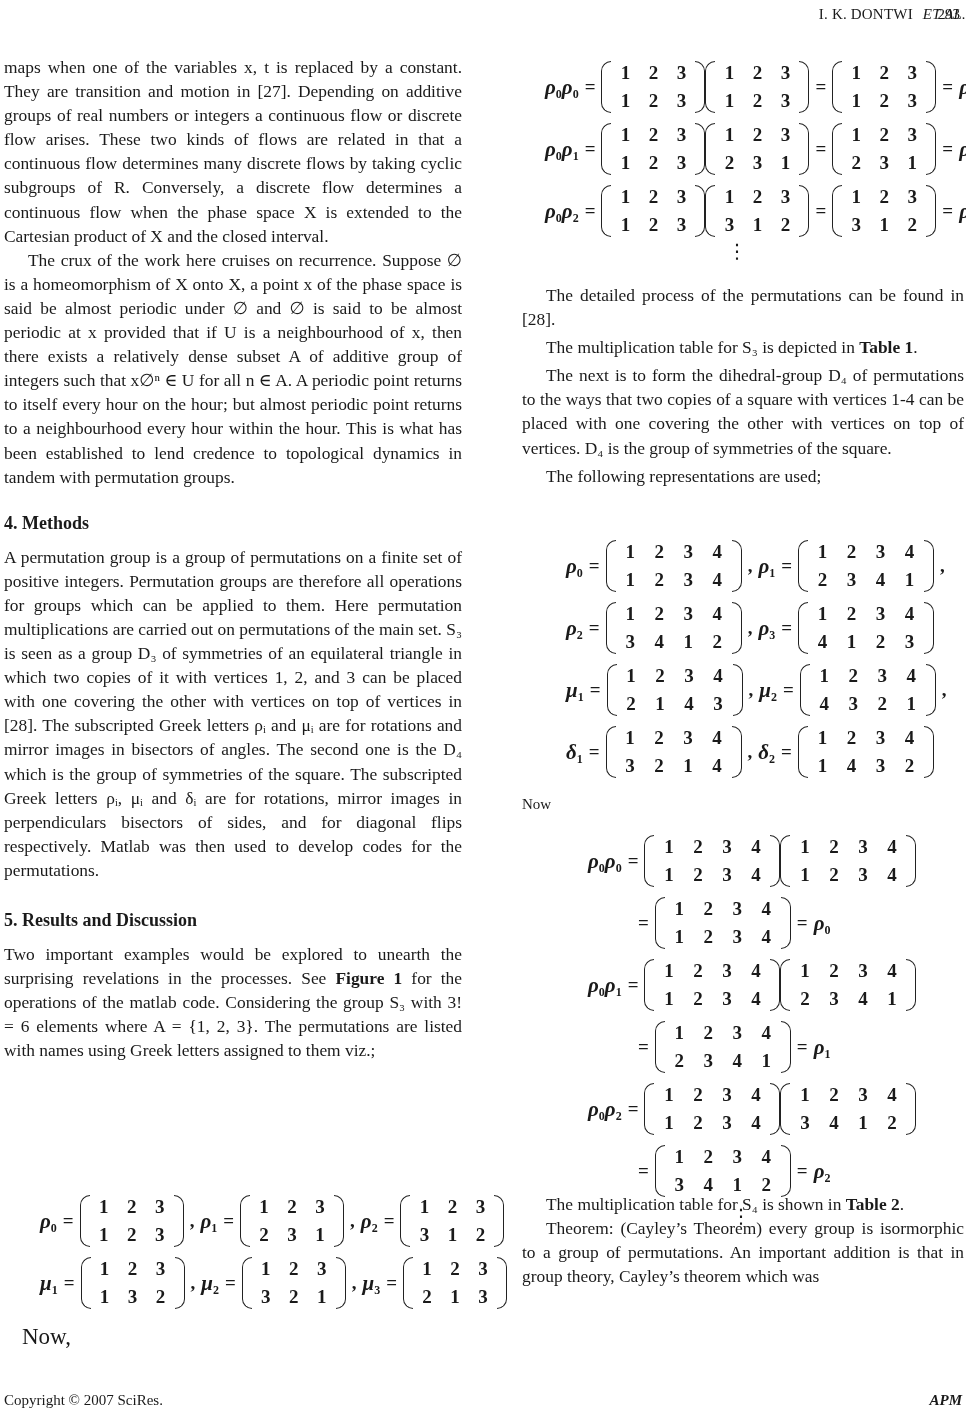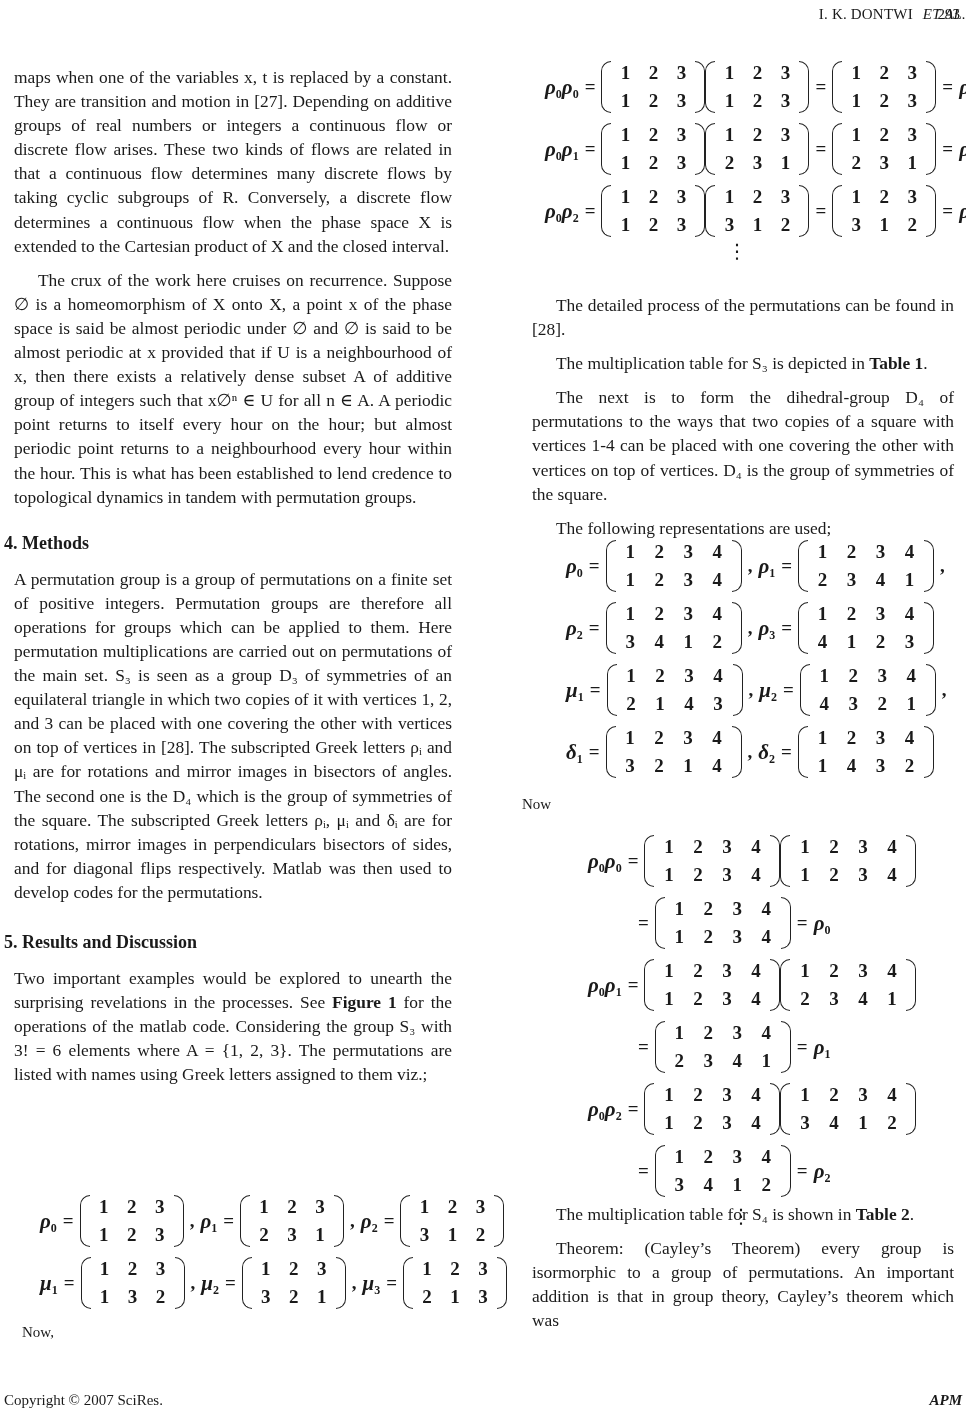--- a/index.html
+++ b/index.html
@@ -5,21 +5,21 @@
   html, body { margin: 0; padding: 0; background: #ffffff; }
   body { width: 966px; height: 1414px; position: relative; overflow: hidden;
          font-family: "Liberation Serif", "DejaVu Serif", serif; color: #1a1a1a; }
   .header { position: absolute; top: 4px; left: 0; width: 966px; height: 24px; font-size: 15px; }
   .header .title { position: absolute; left: 0; width: 966px; text-align: right; top: 2px; letter-spacing: 0.2px; }
   .header .title i { margin-left: 10px; }
   .header .pnum { position: absolute; right: 6px; top: 2px; }
   .col { position: absolute; top: 55px; font-size: 17.4px; line-height: 24.1px; text-align: justify; }
   .col.left { left: 4px; width: 458px; }
   .col.right { left: 522px; width: 442px; }
-  p { margin: 10px; }
+  p { margin: 0; }
   .indent { text-indent: 24px; }
   h2 { font-size: 18px; font-weight: bold; margin: 0; line-height: 28px; }
   sub { font-size: 10px; vertical-align: -3px; line-height: 0; }
   .row { display: flex; align-items: center; height: 62px; font-weight: bold; }
   .lbl { font-style: italic; font-size: 21px; }
   .lbl sub { font-style: normal; font-size: 12px; vertical-align: -4px; }
   .op { margin: 0 6px; font-size: 19px; }
   .mat { display: inline-flex; align-items: center; position: relative; padding: 0 10px; height: 56px; }
   .mat::before, .mat::after { content: ""; position: absolute; top: 2px; bottom: 2px; width: 9px;
         border: 1.3px solid #222; }
@@ -128,21 +128,21 @@
           <span>1</span>
           <span>2</span>
           <span>3</span>
           <span>2</span>
           <span>1</span>
           <span>3</span>
         </span>
       </span>
     </div>
   </div>
-<div style="position:absolute;left:22px;top:1324px;font-size:15px;">Now,</div>
+<div style="position:absolute;left:22px;top:1324px;font-size:23px;">Now,</div>
 
 <div id="s3-products" style="position:absolute;left:545px;top:56px;">
     <div class="row">
       <span class="lbl">ρ<sub>0</sub>ρ<sub>0</sub></span>
       <span class="op">=</span>
       <span class="mat">
         <span class="grid c3">
           <span>1</span>
           <span>2</span>
           <span>3</span>

